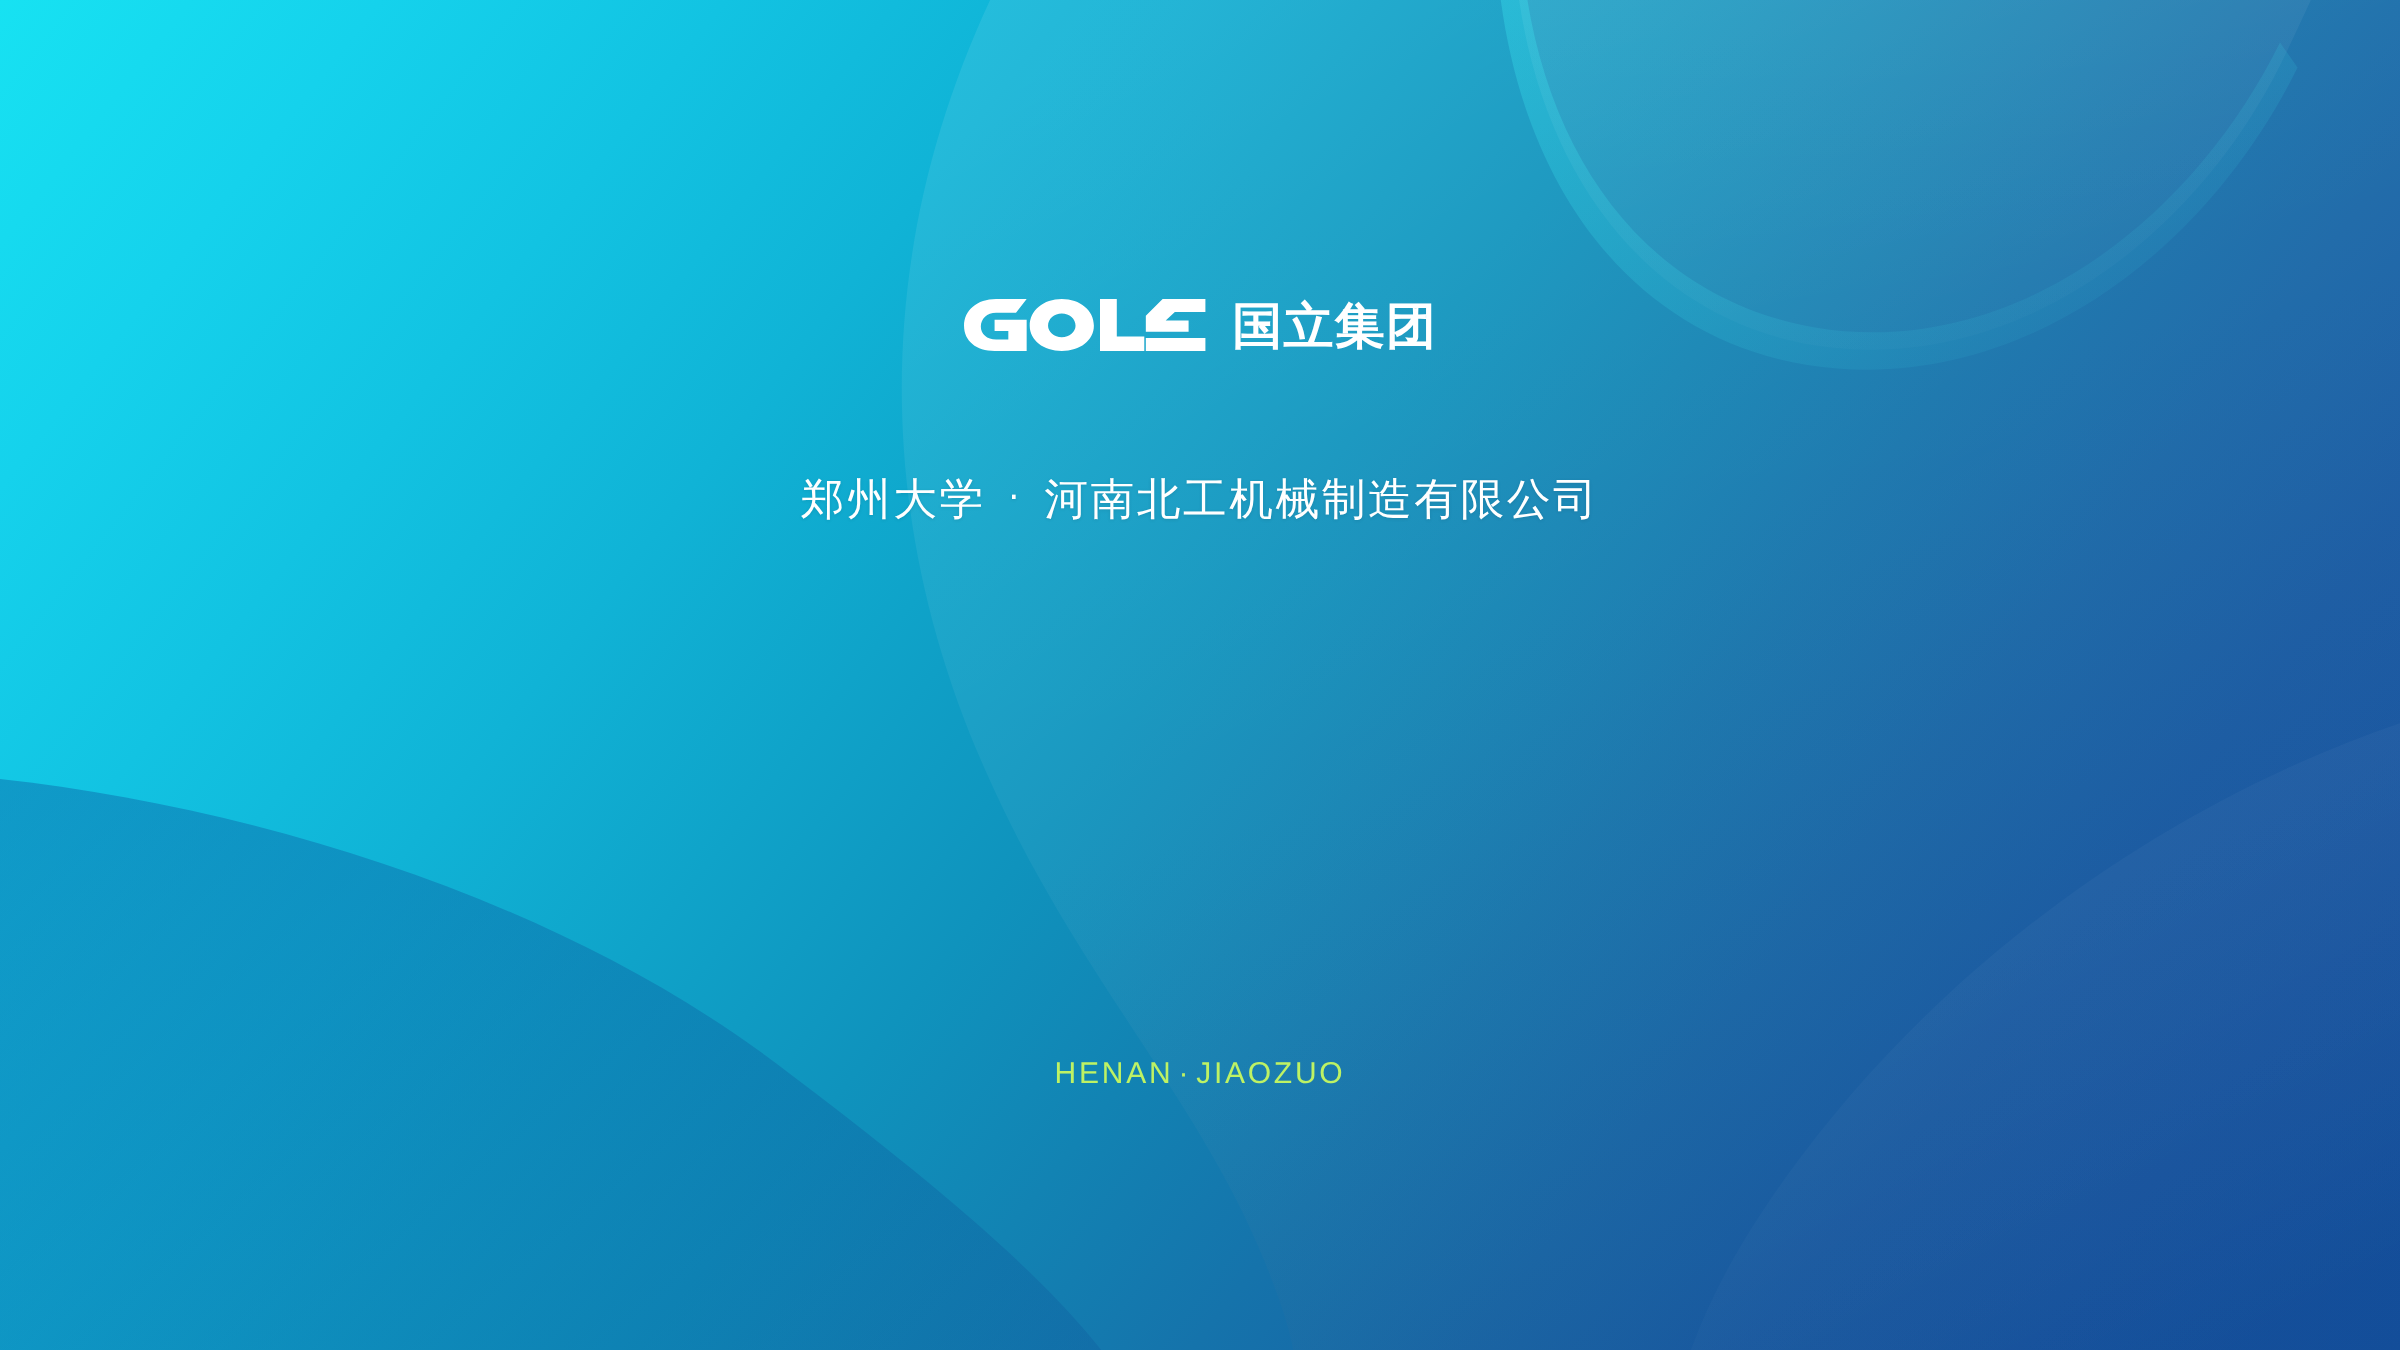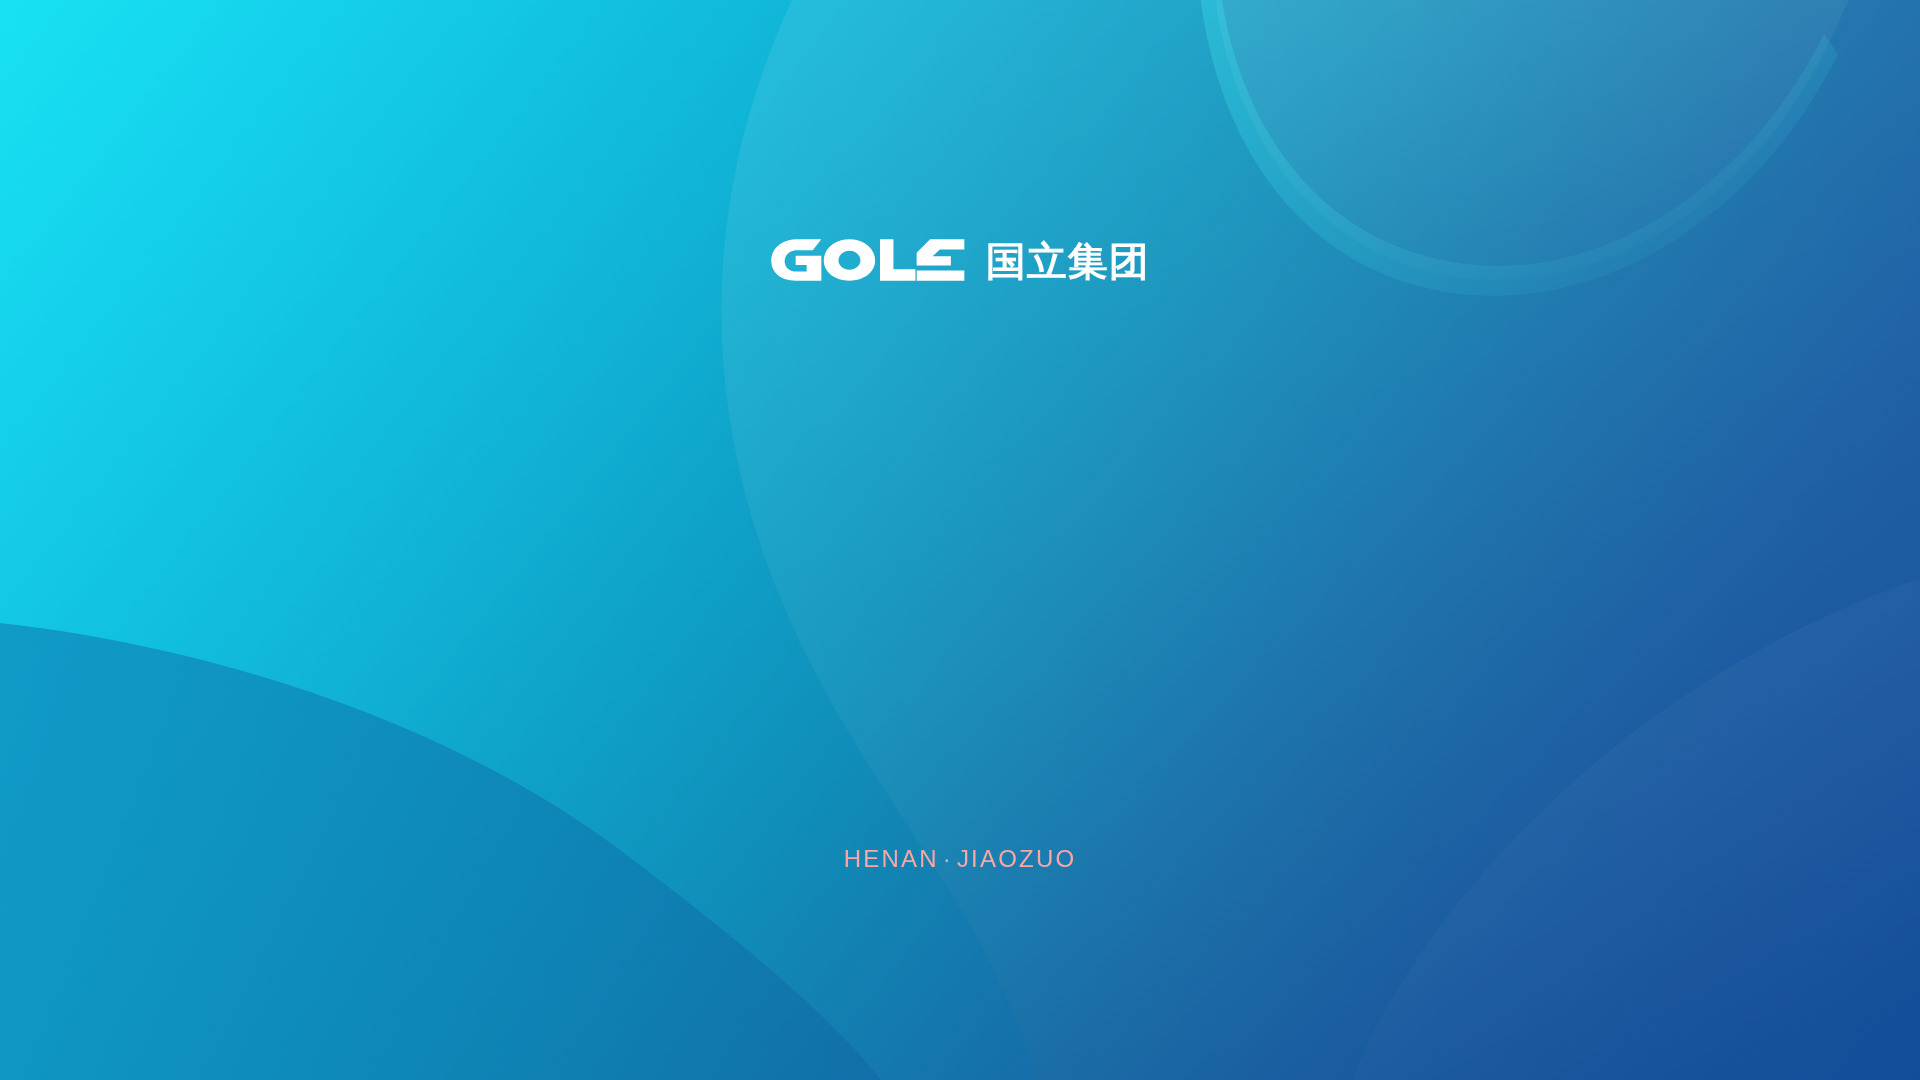--- a/index.html
+++ b/index.html
@@ -128,21 +128,21 @@
   
   #footer {
     position: absolute;
     top: 845px;
     left: 0;
     right: 0;
     font-family: "Liberation Sans", "DejaVu Sans", sans-serif;
     font-size: 24px;
     font-weight: 400;
     letter-spacing: 2.2px;
-    color: #fca5a5;
+    color: #bef264;
   }
   #footer .sep { padding: 0 4px; }
 </style>
 </head>
 <body>
 
 <div id="stage">
 
   <div id="bg-base"></div>
 
@@ -228,20 +228,23 @@
 
           <path d="M 180 2 L 202 2 L 202 51 L 238 51 L 238 70 L 180 70 Z"></path>
 
           <path d="M 318 2 L 262 2 L 240 24 L 240 45 L 296 45 L 296 30 L 266 30 L 278 19 L 318 19 Z"></path>
           <path d="M 240 53 L 318 53 L 318 70 L 240 70 Z"></path>
         </g>
       </svg>
       <div id="logo-cn">国立集团</div>
     </div>
 
+    <div id="subtitle">
+      <span>郑州大学</span><span class="sep">·</span><span>河南北工机械制造有限公司</span>
+    </div>
 
 
     <div id="footer">
       <span>HENAN</span><span class="sep">·</span><span>JIAOZUO</span>
     </div>
 
   </div>
 </div>
 
 </body></html>

